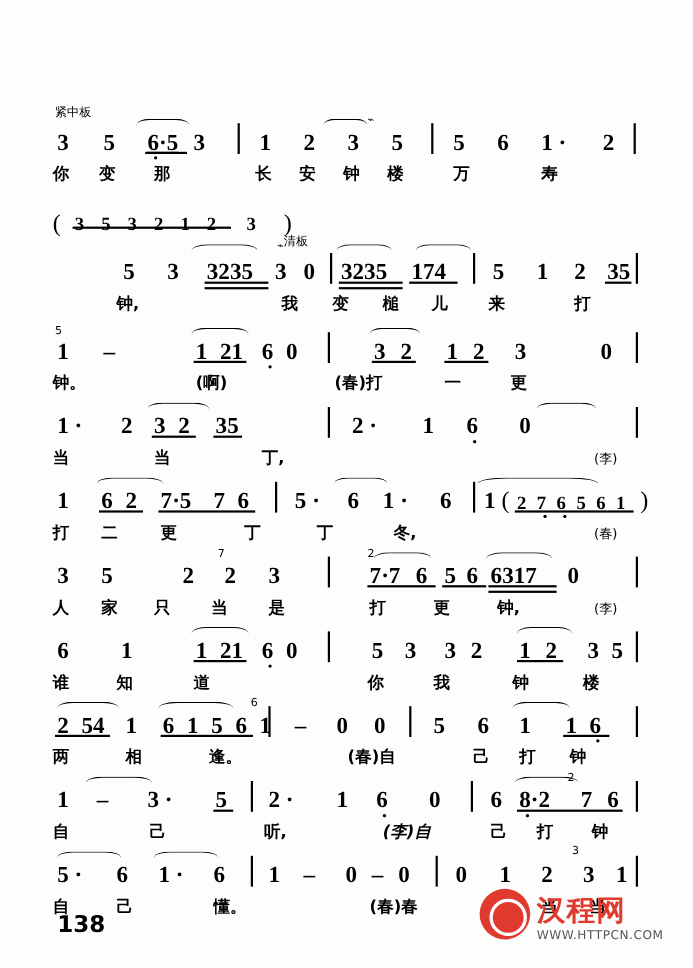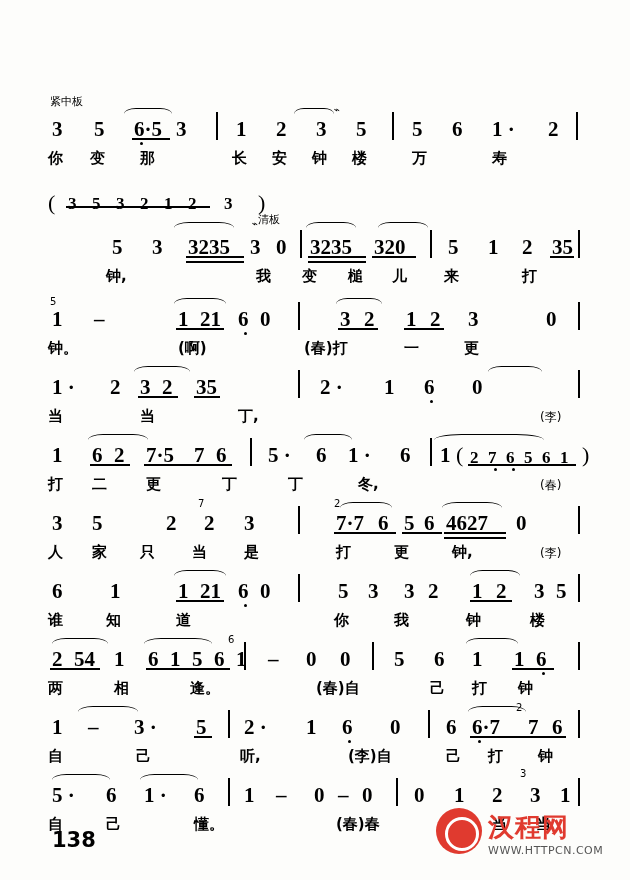--- a/index.html
+++ b/index.html
@@ -248,21 +248,21 @@
         <span class="beam1" style="left:138px; top:28px; width:58px;"></span>
         <span class="beam2" style="left:138px; top:33px; width:58px;"></span>
         <span class="tok" style="left:202px;">3</span>
         <span class="tok" style="left:228px;">0</span>
 
         <span class="bar" style="left:252px;"></span>
 
         <span class="tok" style="left:262px;">3235</span>
         <span class="beam1" style="left:260px; top:28px; width:58px;"></span>
         <span class="beam2" style="left:260px; top:33px; width:58px;"></span>
-        <span class="tok" style="left:326px;">320</span>
+        <span class="tok" style="left:326px;">174</span>
         <span class="beam1" style="left:324px; top:28px; width:44px;"></span>
 
         <span class="bar" style="left:382px;"></span>
 
         <span class="tok" style="left:400px;">5</span>
         <span class="tok" style="left:440px;">1</span>
         <span class="tok" style="left:474px;">2</span>
         <span class="tok" style="left:504px;">35</span>
         <span class="beam1" style="left:502px; top:28px; width:24px;"></span>
 
@@ -409,21 +409,21 @@
         <span class="tok" style="left:196px;">3</span>
 
         <span class="bar" style="left:250px;"></span>
 
         <span class="tok" style="left:288px;">7·7</span>
         <span class="tok" style="left:330px;">6</span>
         <span class="beam1" style="left:286px; top:28px; width:62px;"></span>
         <span class="tok" style="left:356px;">5</span>
         <span class="tok" style="left:376px;">6</span>
         <span class="beam1" style="left:354px; top:28px; width:40px;"></span>
-        <span class="tok" style="left:398px;">4627</span>
+        <span class="tok" style="left:398px;">6317</span>
         <span class="beam1" style="left:396px; top:28px; width:62px;"></span>
         <span class="beam2" style="left:396px; top:33px; width:62px;"></span>
         <span class="tok" style="left:468px;">0</span>
 
         <span class="bar" style="left:530px;"></span>
       </div>
       <div class="lyrics">
         <span class="lyr" style="left:0px;">人</span>
         <span class="lyr" style="left:44px;">家</span>
         <span class="lyr" style="left:92px;">只</span>
@@ -538,33 +538,33 @@
 
         <span class="tok" style="left:196px;">2 ·</span>
         <span class="tok" style="left:258px;">1</span>
         <span class="tok" style="left:294px;">6</span>
         <span class="dotd" style="left:300px; top:32px;"></span>
         <span class="tok" style="left:342px;">0</span>
 
         <span class="bar" style="left:380px;"></span>
 
         <span class="tok" style="left:398px;">6</span>
-        <span class="tok" style="left:424px;">6·7</span>
+        <span class="tok" style="left:424px;">8·2</span>
         <span class="tok" style="left:480px;">7</span>
         <span class="tok" style="left:504px;">6</span>
         <span class="beam1" style="left:422px; top:28px; width:96px;"></span>
         <span class="dotd" style="left:430px; top:32px;"></span>
 
         <span class="bar" style="left:530px;"></span>
       </div>
       <div class="lyrics">
         <span class="lyr" style="left:0px;">自</span>
         <span class="lyr" style="left:88px;">己</span>
         <span class="lyr" style="left:192px;">听,</span>
-        <span class="lyr" style="left:300px;">(李)自</span>
+        <span class="lyr" style="left:300px;font-style:italic;">(李)自</span>
         <span class="lyr" style="left:398px;">己</span>
         <span class="lyr" style="left:440px;">打</span>
         <span class="lyr" style="left:490px;">钟</span>
       </div>
     </div>
 
     <div class="sysline" style="height:62px;">
       <div class="notes">
         <span class="slur" style="left:4px; top:-2px; width:58px;"></span>
         <span class="slur" style="left:92px; top:-2px; width:58px;"></span>

